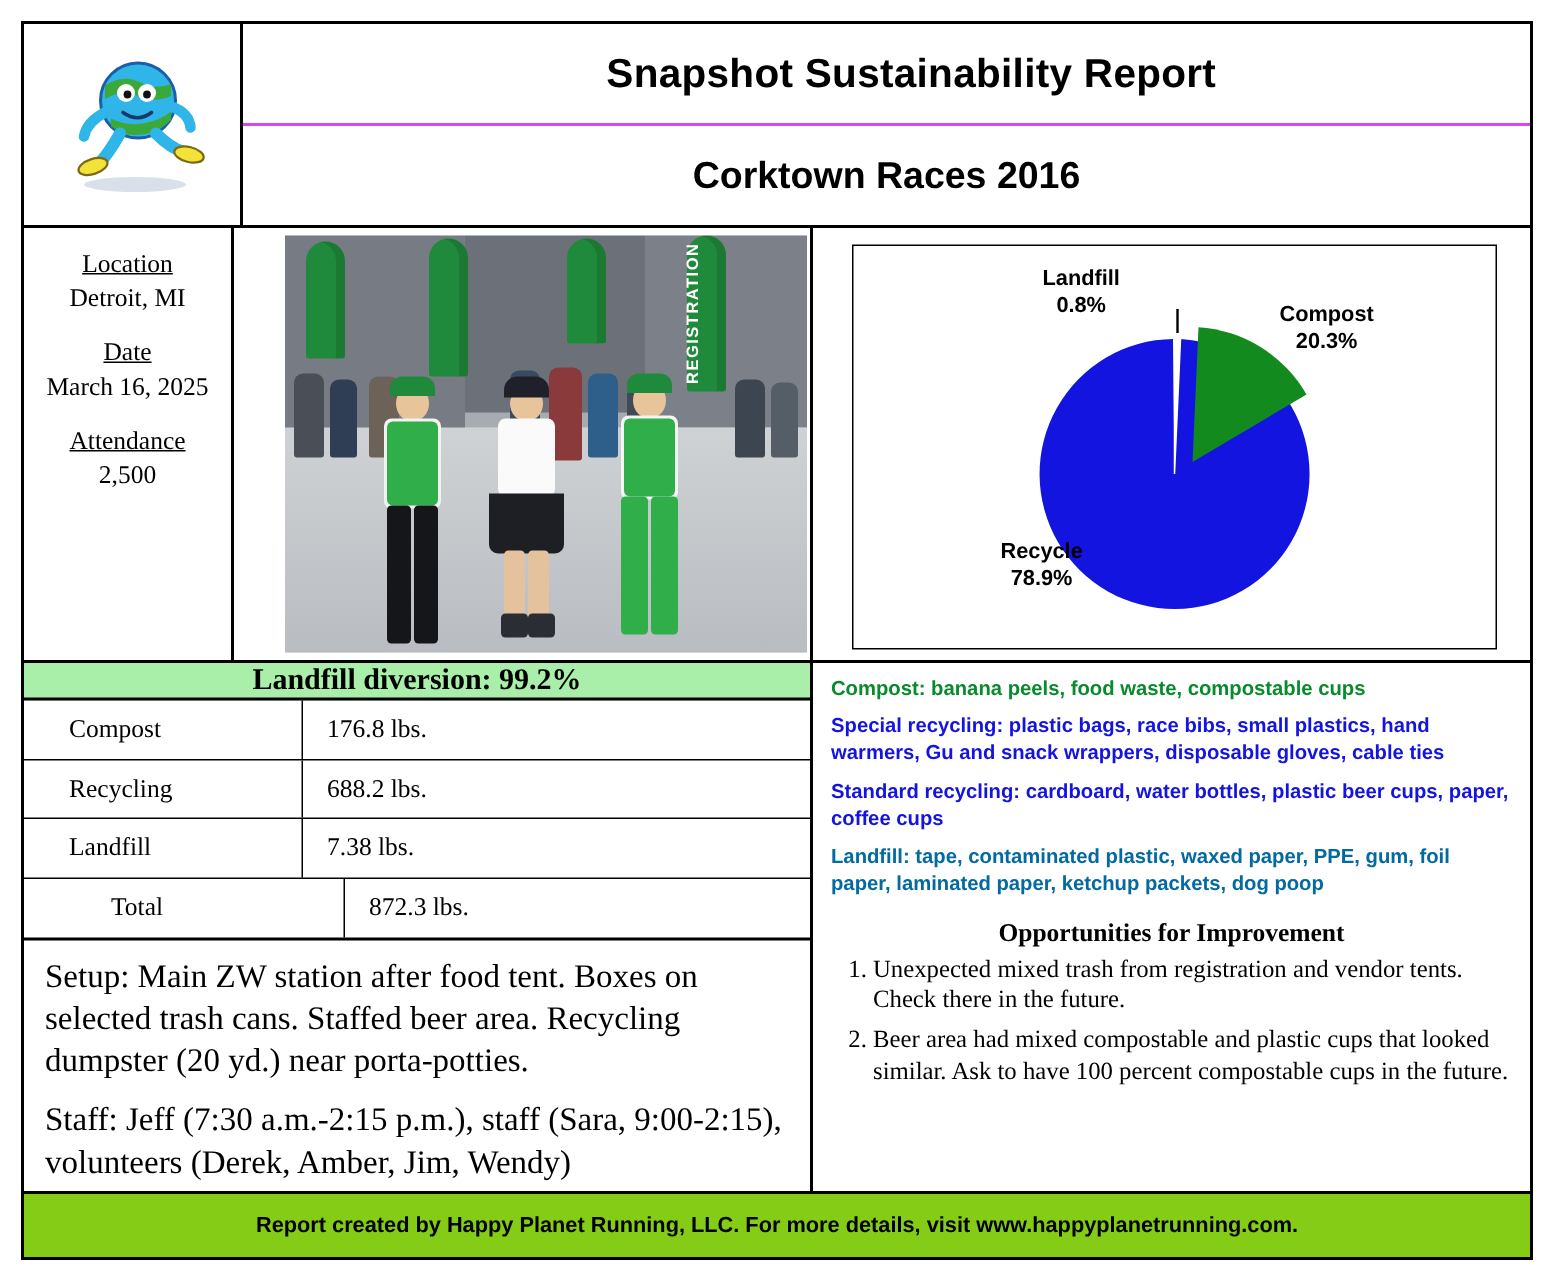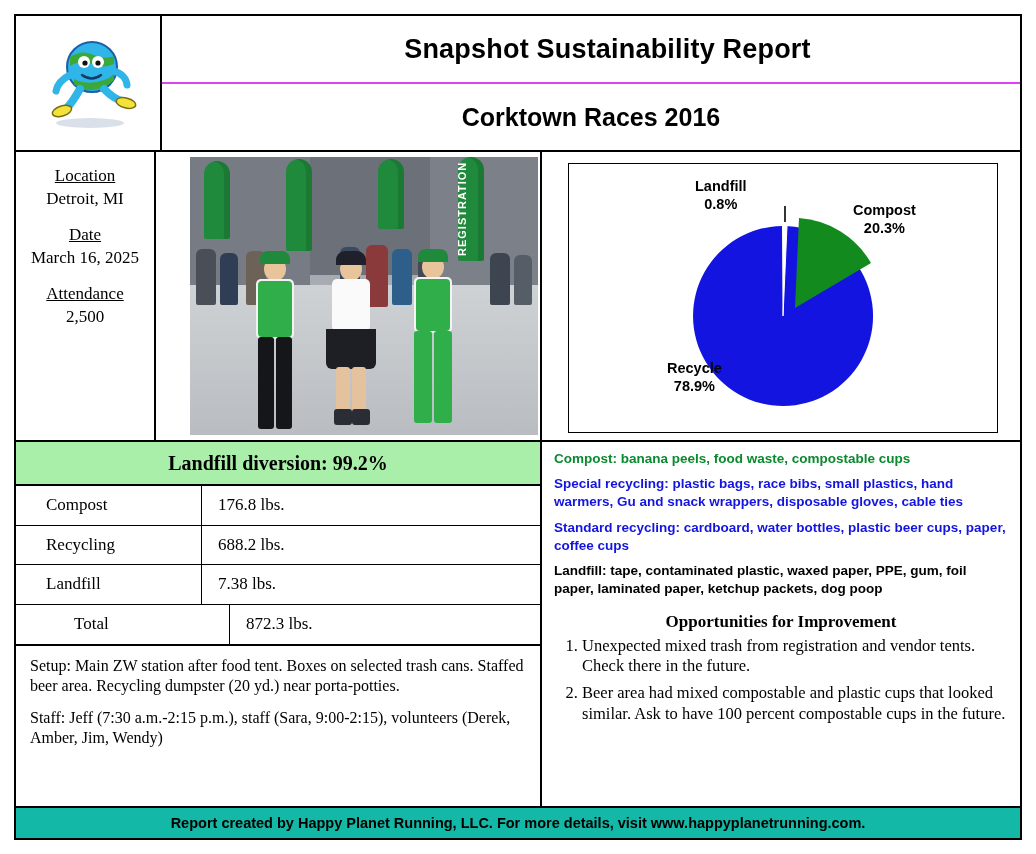--- a/index.html
+++ b/index.html
@@ -146,21 +146,21 @@
     padding-left: 30px;
   }
   .tot-val {
     flex: 1;
     padding-left: 16px;
   }
   
   .notes {
     flex: 1;
     padding: 10px 12px 4px 14px;
-    font-size: 16px;
+    font-size: 22px;
     line-height: 1.28;
   }
   .notes p { margin: 0 0 11px 0; }
 
   
   .chart-cell {
     height: 290px;
     padding: 10px 14px 6px 18px;
     border-bottom: 2px solid #000;
     display: flex;
@@ -188,40 +188,40 @@
   .legend {
     padding: 8px 10px 2px 12px;
     font-family: "Liberation Sans", sans-serif;
     font-size: 13.5px;
     font-weight: bold;
     line-height: 1.35;
   }
   .legend p { margin: 0 0 7px 0; }
   .lg-compost { color: #0a8a2e; }
   .lg-recycle { color: #1414e0; }
-  .lg-landfill { color: #000000; }
+  .lg-landfill { color: #0369a1; }
 
   .opps-title {
     text-align: center;
     font-weight: bold;
     font-size: 17px;
     margin: 4px 0 4px 0;
   }
   .opps {
     margin: 0;
     padding: 0 12px 0 40px;
     font-size: 16.5px;
     line-height: 1.26;
   }
   .opps li { margin-bottom: 6px; }
 
   
   .footer {
-    height: 32px;
-    background: #14b8a6;
+    height: 44px;
+    background: #84cc16;
     border-top: 2px solid #000;
     display: flex;
     align-items: center;
     justify-content: center;
     font-family: "Liberation Sans", sans-serif;
     font-weight: bold;
     font-size: 14.5px;
   }
 
   

